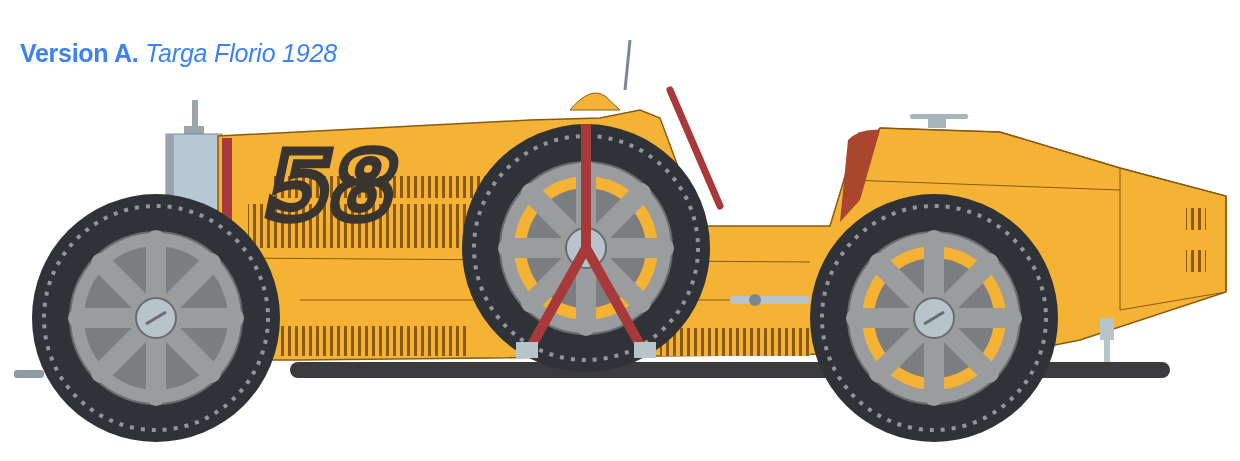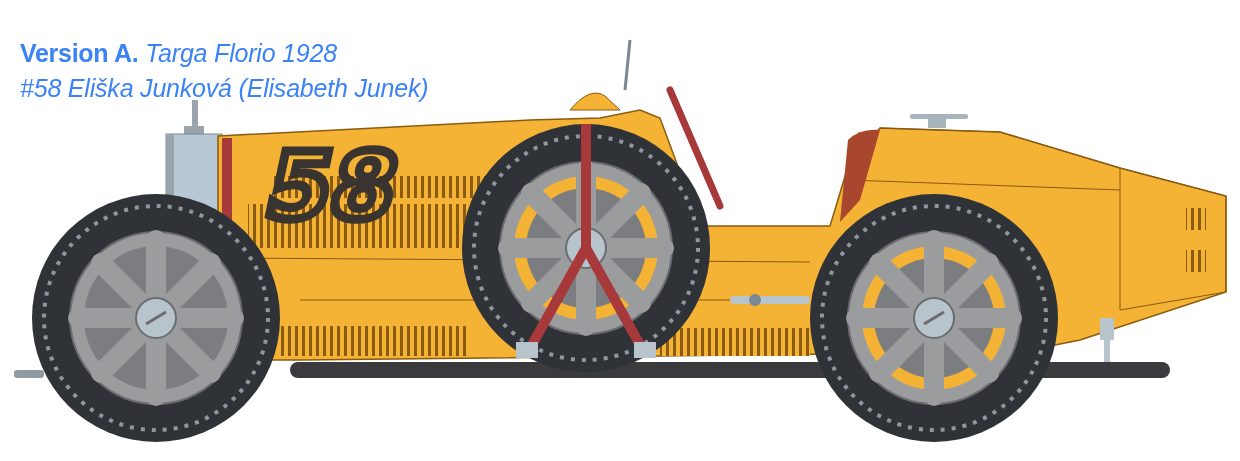--- a/index.html
+++ b/index.html
@@ -12,21 +12,20 @@
     svg.car { position: absolute; left: 0; top: 0; }
   </style>
 </head>
 <body>
 
 <div class="caption">
   <div class="line1">
     <span class="bold">Version A.</span>
     <span class="ital">Targa Florio 1928</span>
   </div>
-  <div class="line2">#58 Eliška Junková (Elisabeth Junek)</div>
 </div>
 
 <svg class="car" width="1240" height="461" viewBox="0 0 1240 461" xmlns="http://www.w3.org/2000/svg">
   <defs>
     <pattern id="grille" width="7" height="10" patternUnits="userSpaceOnUse">
       <rect width="7" height="10" fill="#f5b335"></rect>
       <rect x="1" width="3" height="10" fill="#8a5a10"></rect>
     </pattern>
     <pattern id="treadDots" width="1" height="1"></pattern>
   </defs>

